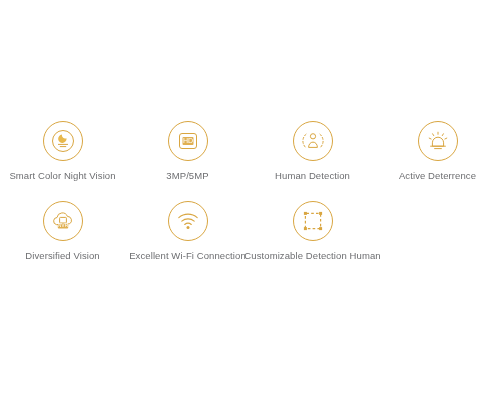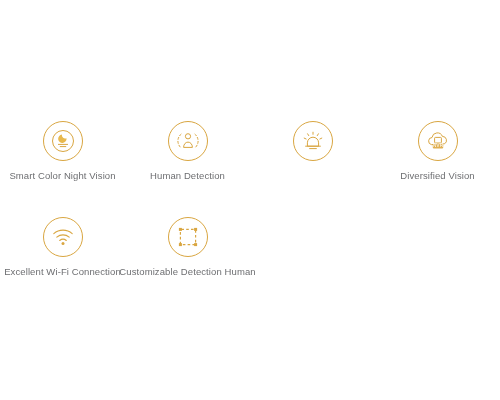--- a/index.html
+++ b/index.html
@@ -14,21 +14,21 @@
     overflow: hidden;
   }
   #feature-grid {
     position: absolute;
     top: 120px;
     left: 0;
     width: 500px;
     display: grid;
     grid-template-columns: repeat(4, 125px);
     grid-auto-rows: 80px;
-    row-gap: 16px;
+    row-gap: 0px;
   }
   .feature-item {
     display: flex;
     flex-direction: column;
     align-items: center;
     justify-content: flex-start;
   }
   .icon-wrap {
     width: 42px;
     height: 42px;
@@ -70,20 +70,31 @@
         <circle cx="21" cy="21" r="19.5" fill="none" stroke="#d9a641" stroke-width="1"></circle>
         <circle cx="21" cy="21" r="10.5" fill="none" stroke="#d9a641" stroke-width="1"></circle>
         <path d="M24.5 18.2a4.2 4.2 0 1 1-4.6-3.6 3.3 3.3 0 0 0 4.6 3.6z" fill="#e8b94e"></path>
         <path d="M16.4 24.4h9.2" stroke="#d9a641" stroke-width="1" stroke-linecap="round"></path>
         <path d="M18.2 26.6h5.6" stroke="#d9a641" stroke-width="1" stroke-linecap="round"></path>
       </svg>
     </span>
     <span class="feature-label">Smart Color Night Vision</span>
   </div>
 
+  <div class="feature-item">
+    <span class="icon-wrap">
+      <svg viewBox="0 0 42 42">
+        <circle cx="21" cy="21" r="19.5" fill="none" stroke="#d9a641" stroke-width="1"></circle>
+        <rect x="12.5" y="13.5" width="17" height="15" rx="2.5" fill="none" stroke="#d9a641" stroke-width="1"></rect>
+        <rect x="15.5" y="17" width="11" height="8" rx="1" fill="#e0b052"></rect>
+        <text class="hd-text" x="21" y="22.7" text-anchor="middle">HD</text>
+      </svg>
+    </span>
+    <span class="feature-label">3MP/5MP</span>
+  </div>
 
   <div class="feature-item">
     <span class="icon-wrap">
       <svg viewBox="0 0 42 42">
         <circle cx="21" cy="21" r="19.5" fill="none" stroke="#d9a641" stroke-width="1"></circle>
         <circle cx="21" cy="16.3" r="2.6" fill="none" stroke="#d9a641" stroke-width="1"></circle>
         <path d="M16.6 27.4c0-3.1 2-5.3 4.4-5.3s4.4 2.2 4.4 5.3z" fill="none" stroke="#d9a641" stroke-width="1" stroke-linejoin="round"></path>
         <path d="M14 14.2a9 9 0 0 0 0 13.6" fill="none" stroke="#d9a641" stroke-width="1" stroke-linecap="round" stroke-dasharray="2 2"></path>
         <path d="M28 14.2a9 9 0 0 1 0 13.6" fill="none" stroke="#d9a641" stroke-width="1" stroke-linecap="round" stroke-dasharray="2 2"></path>
       </svg>
@@ -98,20 +109,21 @@
         <path d="M15.4 26.2v-3.4a5.6 5.6 0 0 1 11.2 0v3.4z" fill="none" stroke="#d9a641" stroke-width="1" stroke-linejoin="round"></path>
         <path d="M13.6 26.2h14.8" stroke="#d9a641" stroke-width="1" stroke-linecap="round"></path>
         <path d="M21 12.2v2.1" stroke="#d9a641" stroke-width="1" stroke-linecap="round"></path>
         <path d="M15.6 13.8l1.1 1.8" stroke="#d9a641" stroke-width="1" stroke-linecap="round"></path>
         <path d="M26.4 13.8l-1.1 1.8" stroke="#d9a641" stroke-width="1" stroke-linecap="round"></path>
         <path d="M12.2 18.1l1.9.9" stroke="#d9a641" stroke-width="1" stroke-linecap="round"></path>
         <path d="M29.8 18.1l-1.9.9" stroke="#d9a641" stroke-width="1" stroke-linecap="round"></path>
         <path d="M17.6 28.6h6.8" stroke="#d9a641" stroke-width="1" stroke-linecap="round"></path>
       </svg>
     </span>
+    <span class="feature-label">Active Deterrence</span>
   </div>
 
 
   <div class="feature-item">
     <span class="icon-wrap">
       <svg viewBox="0 0 42 42">
         <circle cx="21" cy="21" r="19.5" fill="none" stroke="#d9a641" stroke-width="1"></circle>
         <path d="M14.4 24.6a3.6 3.6 0 0 1 .6-7.1 5.4 5.4 0 0 1 10.4-1.1 4 4 0 0 1 2.2 7.4z" fill="none" stroke="#d9a641" stroke-width="1" stroke-linejoin="round"></path>
         <rect x="17.6" y="17.4" width="6.8" height="5.6" rx="0.8" fill="none" stroke="#d9a641" stroke-width="1"></rect>
         <rect x="15.8" y="24.2" width="10.4" height="4.4" rx="1" fill="#e0b052"></rect>

